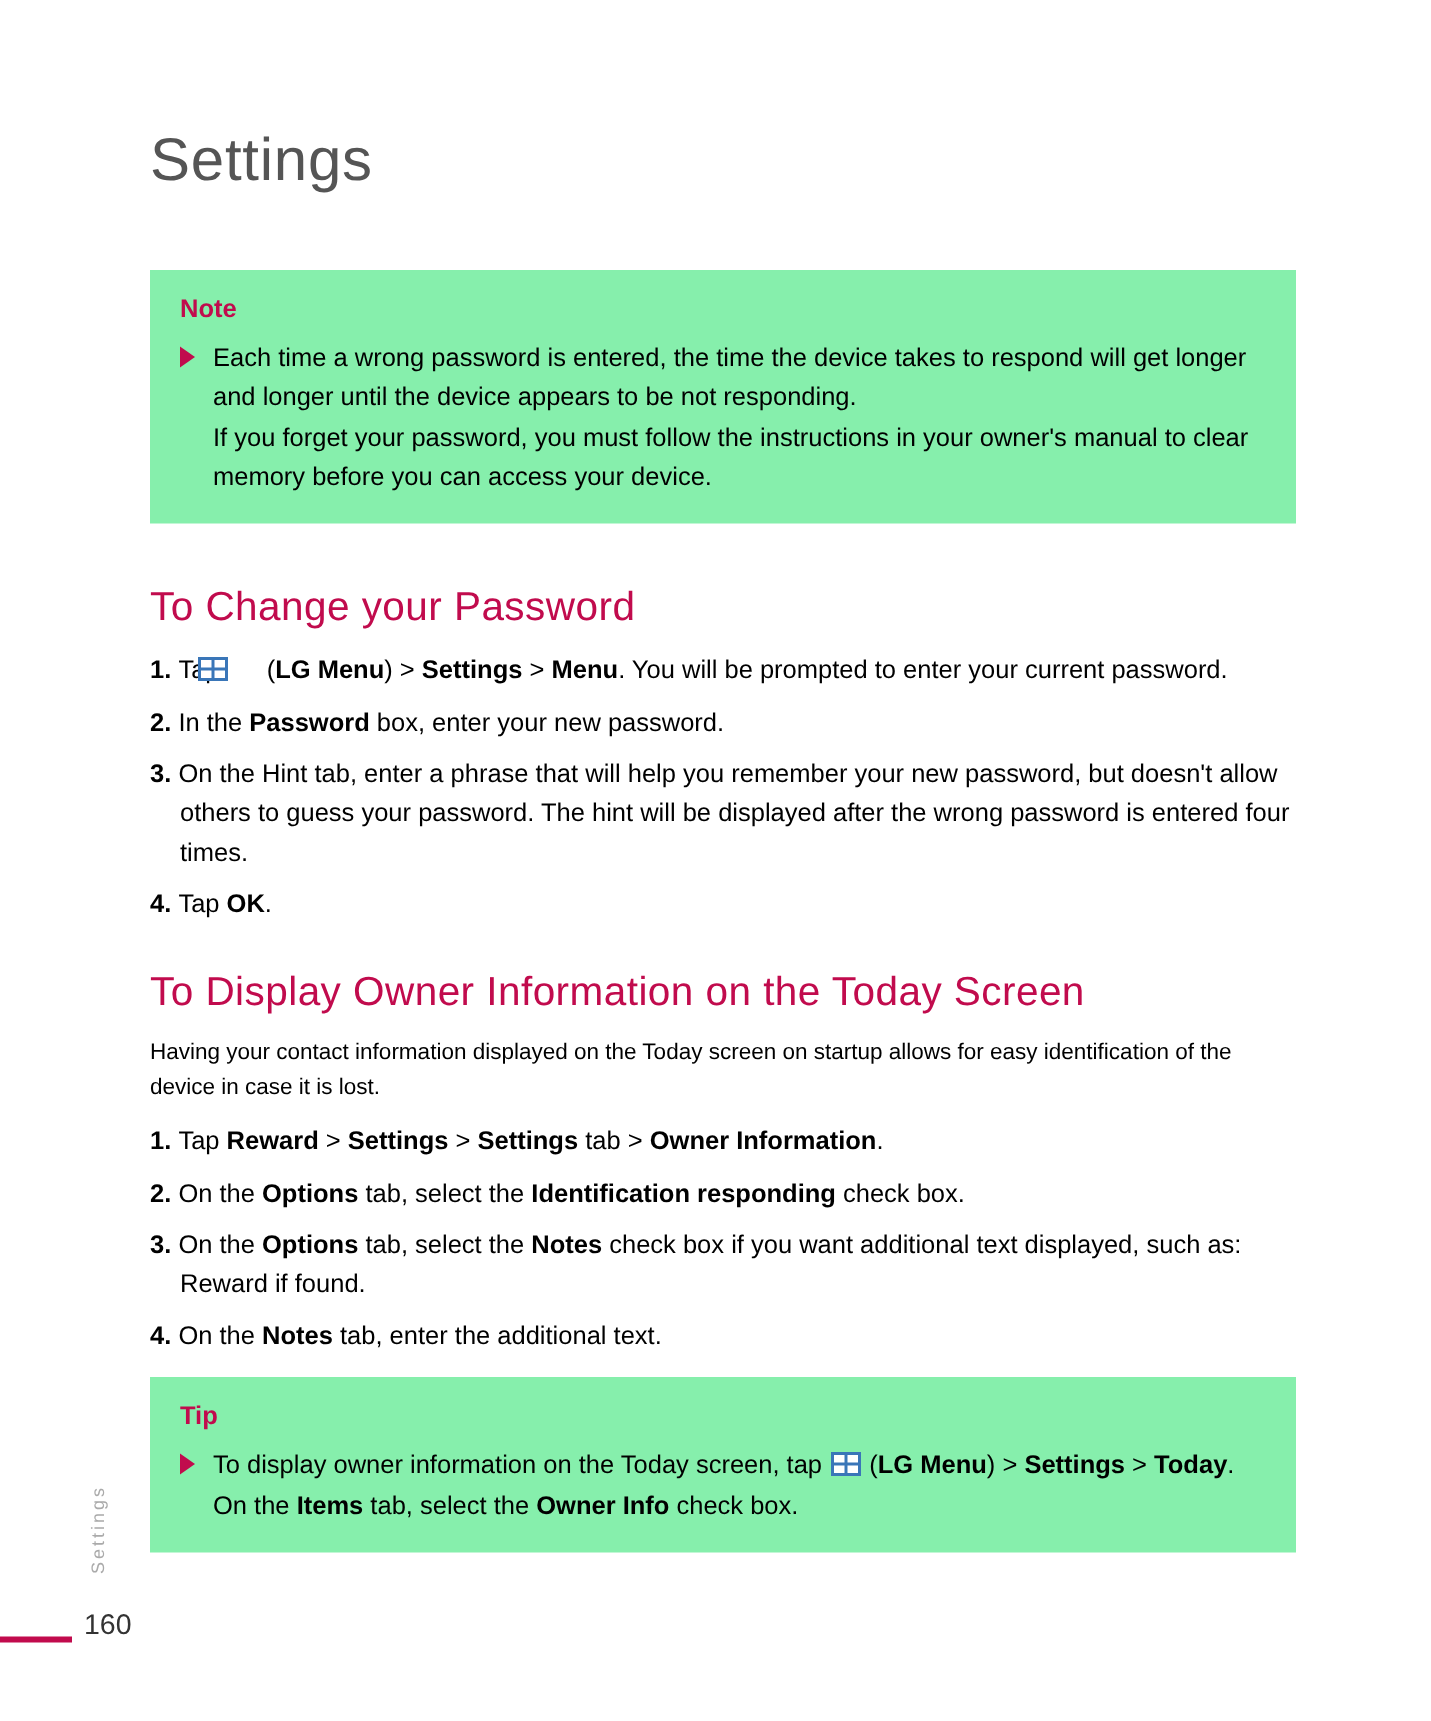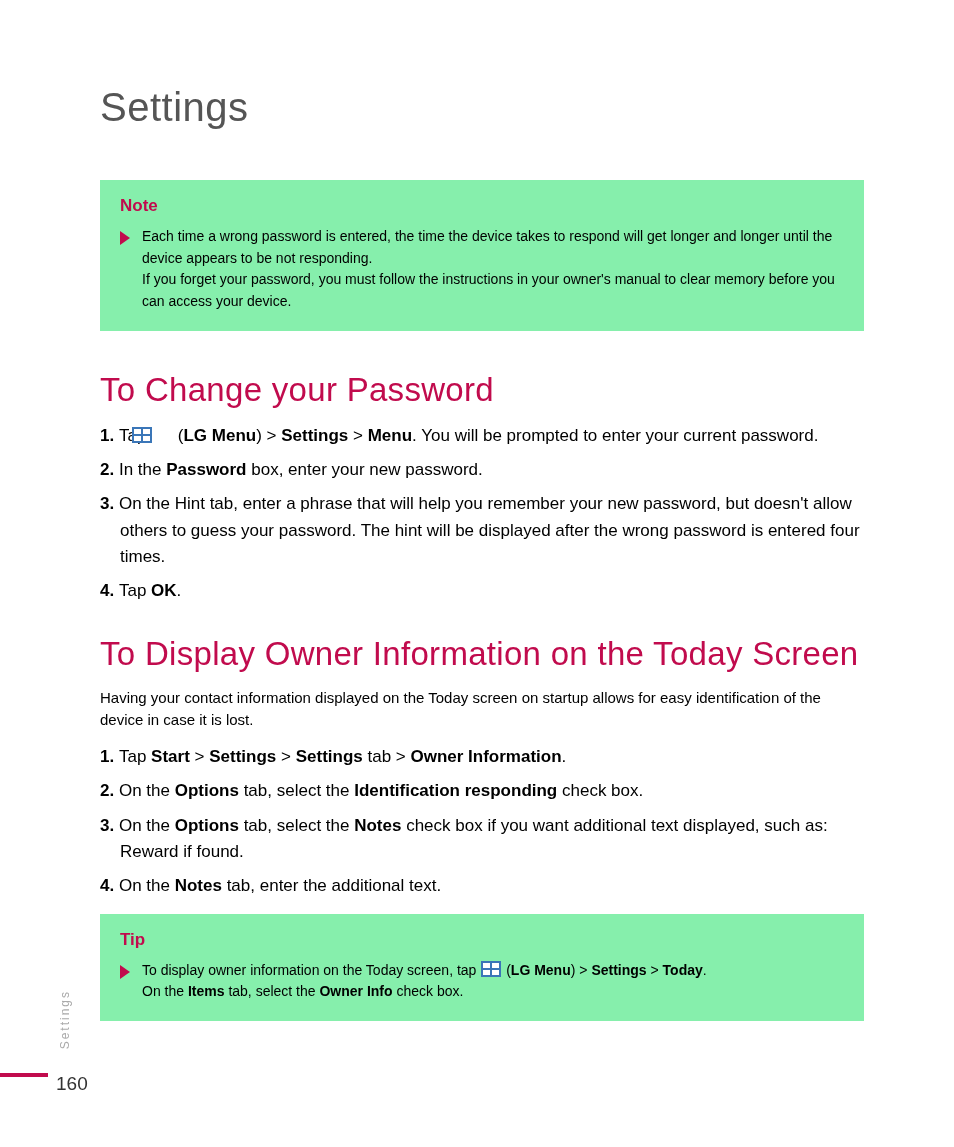--- a/index.html
+++ b/index.html
@@ -39,30 +39,30 @@
   }
   .triangle {
     width: 0; height: 0;
     border-top: 7px solid transparent;
     border-bottom: 7px solid transparent;
     border-left: 10px solid #c10b4d;
     margin-top: 5px;
     flex-shrink: 0;
   }
   .callout-text {
-    font-size: 14px;
+    font-size: 17px;
     line-height: 1.55;
     color: #000;
     font-weight: 400;
     font-stretch: condensed;
   }
   .callout-text p { margin: 0; }
   .section-heading {
     color: #c10b4d;
-    font-size: 33px;
+    font-size: 27px;
     font-weight: 400;
     margin-bottom: 14px;
     letter-spacing: 0.3px;
   }
   .body-para {
     font-size: 15px;
     line-height: 1.5;
     margin-bottom: 12px;
     font-stretch: condensed;
   }
@@ -100,21 +100,21 @@
     transform: rotate(180deg);
     font-size: 12px;
     letter-spacing: 2px;
     color: #aaa;
   }
   .footer {
     position: absolute;
     left: 0;
     bottom: 52px;
     display: flex;
-    align-items: flex-start;
+    align-items: flex-end;
   }
   .footer-bar {
     width: 48px;
     height: 4px;
     background: #c10b4d;
     margin-right: 8px;
   }
   .page-number {
     font-size: 19px;
     color: #333;
@@ -149,21 +149,21 @@
             <rect x="11" y="9" width="7" height="5" fill="#fff"></rect>
           </svg></span> (<span class="b">LG Menu</span>) <span class="gt">&gt;</span> <span class="b">Settings</span> <span class="gt">&gt;</span> <span class="b">Menu</span><span>. You will be prompted to enter your current password.</span></li>
     <li><span>In the </span><span class="b">Password</span><span> box, enter your new password.</span></li>
     <li>On the Hint tab, enter a phrase that will help you remember your new password, but doesn't allow others to guess your password. The hint will be displayed after the wrong password is entered four times.</li>
     <li><span>Tap </span><span class="b">OK</span><span>.</span></li>
   </ol>
 
   <h2 class="section-heading">To Display Owner Information on the Today Screen</h2>
   <p class="body-para">Having your contact information displayed on the Today screen on startup allows for easy identification of the device in case it is lost.</p>
   <ol class="steps" style="margin-bottom:14px;">
-    <li><span>Tap </span><span class="b">Start</span> <span class="gt">&gt;</span> <span class="b">Settings</span> <span class="gt">&gt;</span> <span class="b">Settings</span><span> tab &gt; </span><span class="b">Owner Information</span><span>.</span></li>
+    <li><span>Tap </span><span class="b">Reward</span> <span class="gt">&gt;</span> <span class="b">Settings</span> <span class="gt">&gt;</span> <span class="b">Settings</span><span> tab &gt; </span><span class="b">Owner Information</span><span>.</span></li>
     <li><span>On the </span><span class="b">Options</span><span> tab, select the </span><span class="b">Identification responding</span><span> check box.</span></li>
     <li><span>On the </span><span class="b">Options</span><span> tab, select the </span><span class="b">Notes</span><span> check box if you want additional text displayed, such as: Reward if found.</span></li>
     <li><span>On the </span><span class="b">Notes</span><span> tab, enter the additional text.</span></li>
   </ol>
 
   <div class="callout">
     <div class="callout-title">Tip</div>
     <div class="callout-body">
       <div class="triangle"></div>
       <div class="callout-text">

